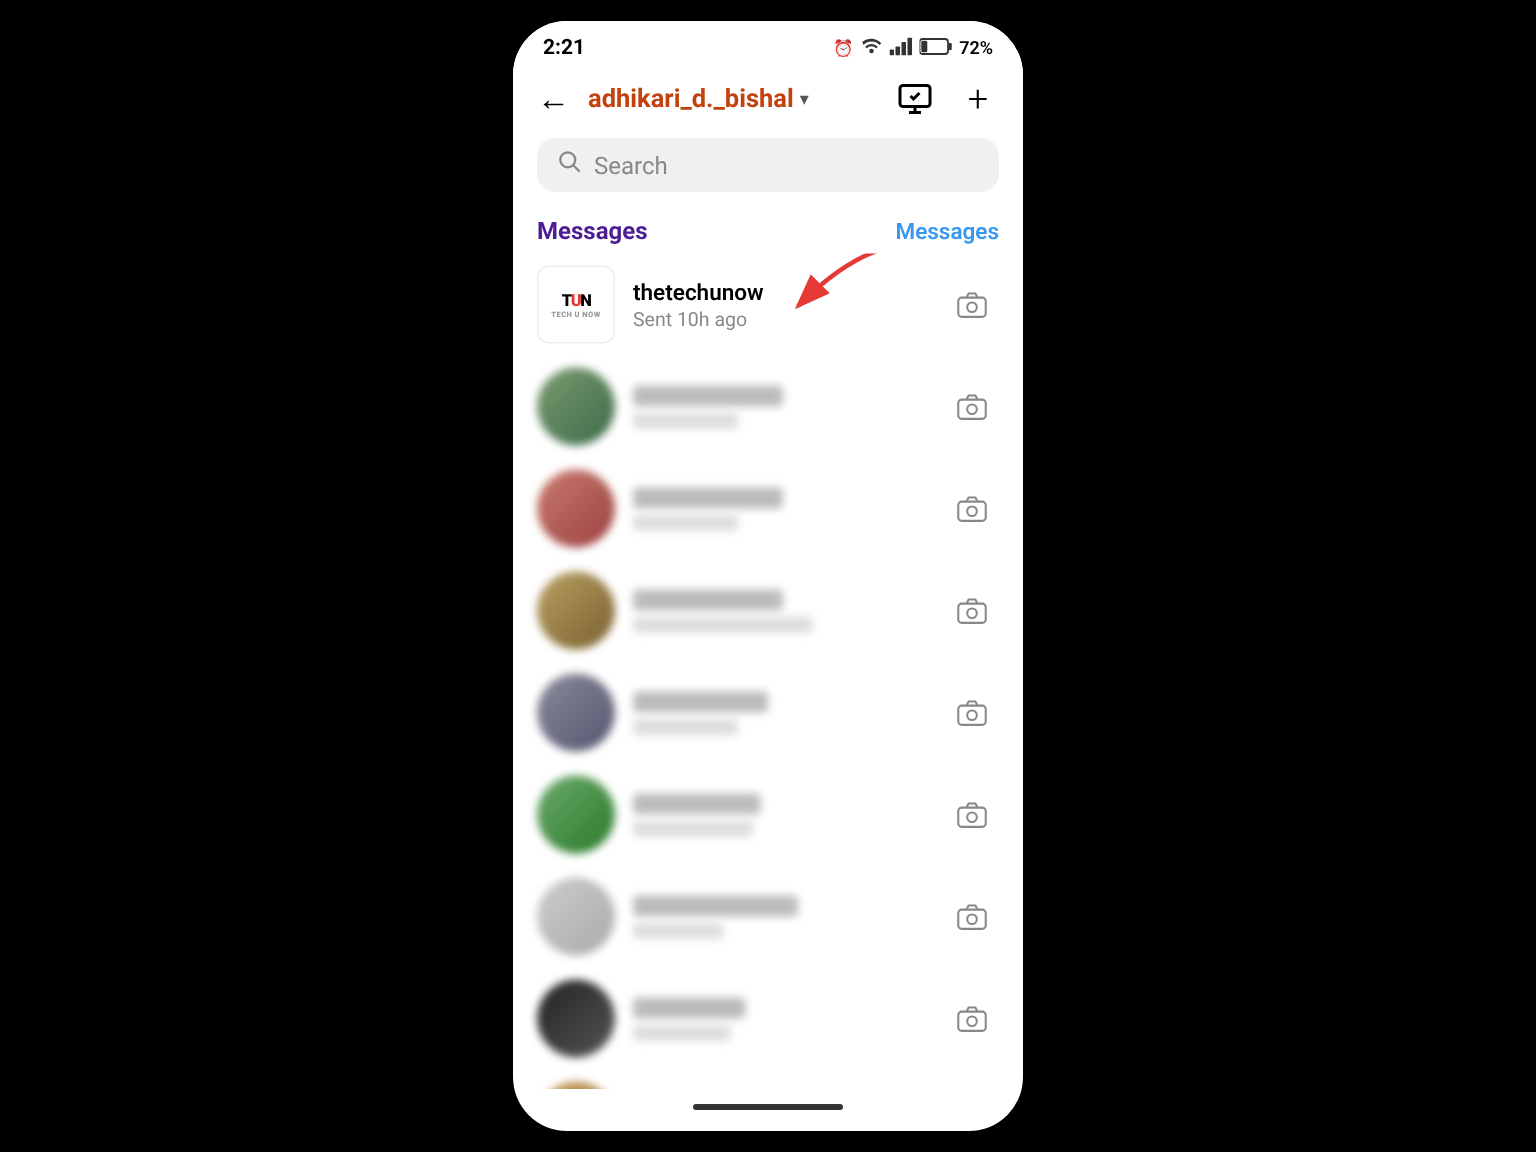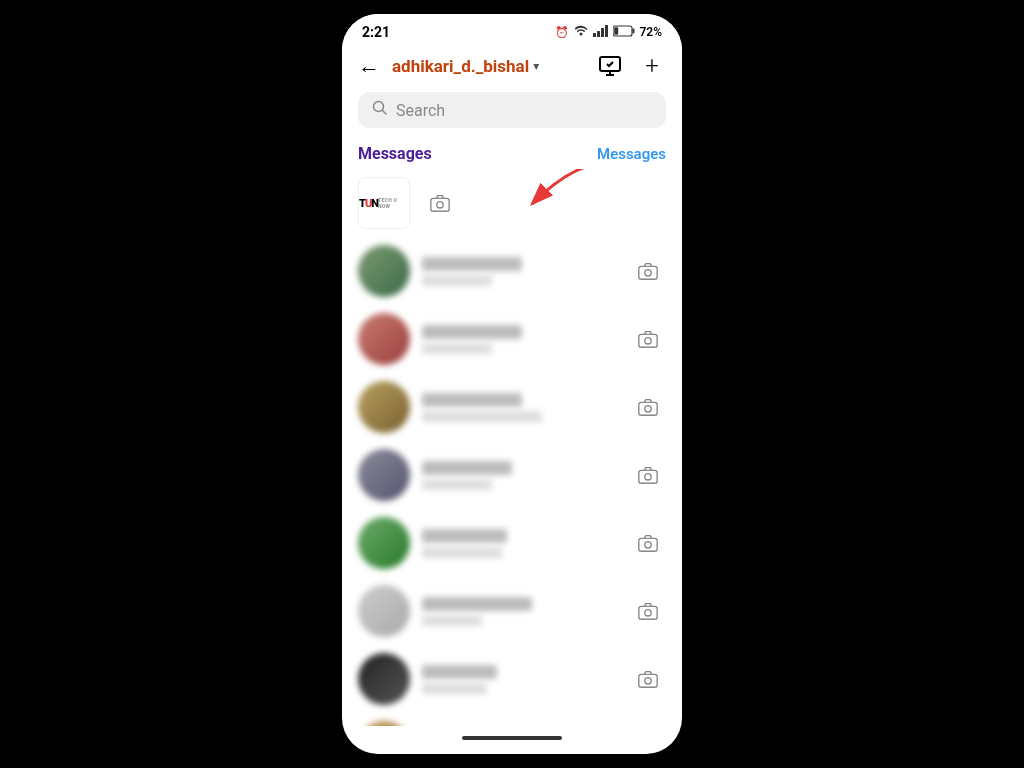--- a/index.html
+++ b/index.html
@@ -144,21 +144,21 @@
     }
     .tun-avatar {
       background: #fff;
       border: 1px solid #eee;
       border-radius: 8px;
       width: 52px;
       height: 52px;
       display: flex;
       align-items: center;
       justify-content: center;
-      flex-direction: row;
+      flex-direction: column;
       font-size: 9px;
       font-weight: 900;
     }
     .tun-top {
       color: #000;
       font-size: 11px;
       font-weight: 900;
       letter-spacing: -1px;
     }
     .tun-bottom {
@@ -313,20 +313,24 @@
 
   <div class="messages-list">
 
     <div class="message-item" style="position:relative;">
       <div class="avatar tun-avatar" style="border-radius:8px; border:1px solid #eee;">
         <div class="tun-top">
           <span class="tun-t">T</span><span class="tun-u" style="color:#e53935;">U</span><span class="tun-n">N</span>
         </div>
         <div class="tun-bottom" style="color:#999;font-size:5px;letter-spacing:0.3px;">TECH U NOW</div>
       </div>
+      <div class="message-info">
+        <div class="message-name">thetechunow</div>
+        <div class="message-sub">Sent 10h ago</div>
+      </div>
 
       <svg style="position:absolute;top:-10px;left:155px;pointer-events:none;z-index:10;" width="110" height="60" viewBox="0 0 110 60">
         <defs>
           <marker id="arrowhead" markerWidth="8" markerHeight="6" refX="7" refY="3" orient="auto">
             <polygon points="0 0, 8 3, 0 6" fill="#e53935"></polygon>
           </marker>
         </defs>
         <path d="M100 5 Q70 10 35 45" stroke="#e53935" stroke-width="3" fill="none" marker-end="url(#arrowhead)"></path>
       </svg>
       <div class="camera-icon-btn">

